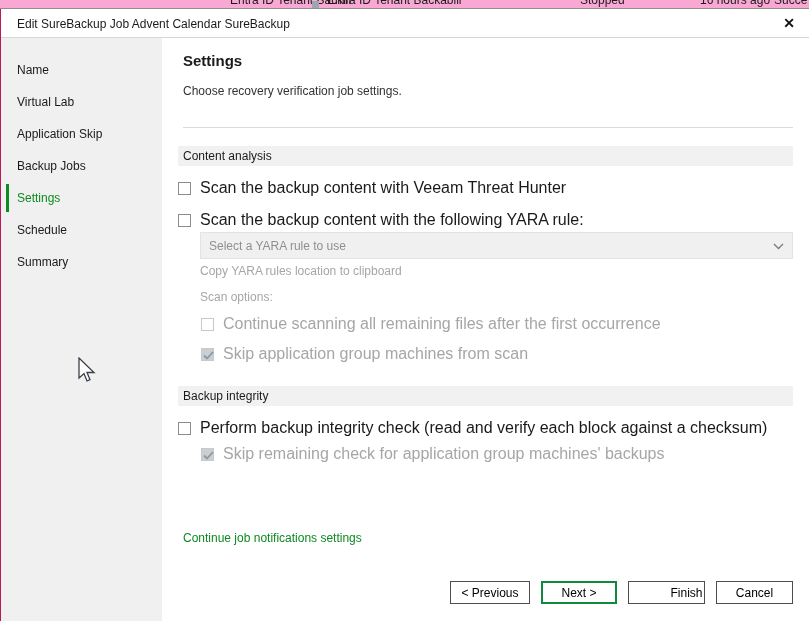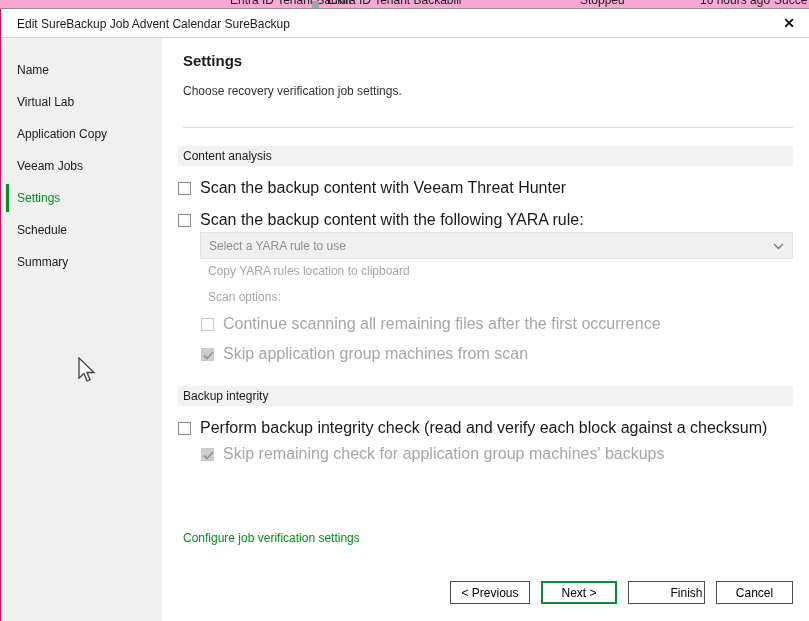--- a/index.html
+++ b/index.html
@@ -53,21 +53,21 @@
   .row-cont    { left:39px; top:277px; }
   .row-skip    { left:39px; top:307px; }
   .row-perform { left:16px; top:381px; }
   .row-skipint { left:39px; top:407px; }
 
   .dropdown { position:absolute; left:38px; top:194px; width:593px; height:27px; background:#f0f0f0;
               border:1px solid #e3e3e3; display:flex; align-items:center; padding:12px 8px;
               font-size:12px; color:#8f8f8f; }
   .dropdown .chev { margin-left:auto; }
 
-  .gray-text { position:absolute; font-size:12px; color:#a6a6a6;margin-left:8px; }
+  .gray-text { position:absolute; font-size:12px; color:#a6a6a6; }
   .copy-link   { left:38px; top:226px; }
   .scan-opts   { left:38px; top:252px; }
 
   .green-link { position:absolute; left:21px; top:493px; font-size:12px; color:#0d8a21; cursor:pointer; }
 
   .footer { position:absolute; right:16px; top:543px; display:flex; gap:11px; }
   .btn { height:23px; background:#fff; border:1px solid #4d4d4d; font-size:12px; color:#000;
          font-family:"Liberation Sans", sans-serif; text-align:center; cursor:pointer; }
   .btn-prev { width:80px; } .btn-next { width:76px; border:2px solid #0f8a3c; }
   .btn-finish { width:77px;padding-left:40px; } .btn-cancel { width:77px; }
@@ -98,24 +98,24 @@
     <div class="body">
 
       <div class="sidebar">
         <div class="nav-item">
             <span>Name</span>
           </div>
         <div class="nav-item">
             <span>Virtual Lab</span>
           </div>
         <div class="nav-item">
-            <span>Application Copy</span>
-          </div>
-        <div class="nav-item">
-            <span>Veeam Jobs</span>
+            <span>Application Skip</span>
+          </div>
+        <div class="nav-item">
+            <span>Backup Jobs</span>
           </div>
         <div class="nav-item active">
             <span>Settings</span>
           </div>
         <div class="nav-item">
             <span>Schedule</span>
           </div>
         <div class="nav-item">
             <span>Summary</span>
           </div>
@@ -173,21 +173,21 @@
 
         <div class="cb-row disabled row-skipint">
           <span class="cb-box checked-disabled">
             <svg width="11" height="9" viewBox="0 0 11 9">
                 <polyline points="1,4.5 4,7.5 10,1" fill="none" stroke="#8f989e" stroke-width="1.8"></polyline>
               </svg>
           </span>
           <span>Skip remaining check for application group machines' backups</span>
         </div>
 
-        <div class="green-link">Configure job verification settings</div>
+        <div class="green-link">Continue job notifications settings</div>
 
         <div class="footer">
           <button class="btn btn-prev">&lt; Previous</button>
           <button class="btn btn-next">Next &gt;</button>
           <button class="btn btn-finish">Finish</button>
           <button class="btn btn-cancel">Cancel</button>
         </div>
       </div>
     </div>
   </div>

